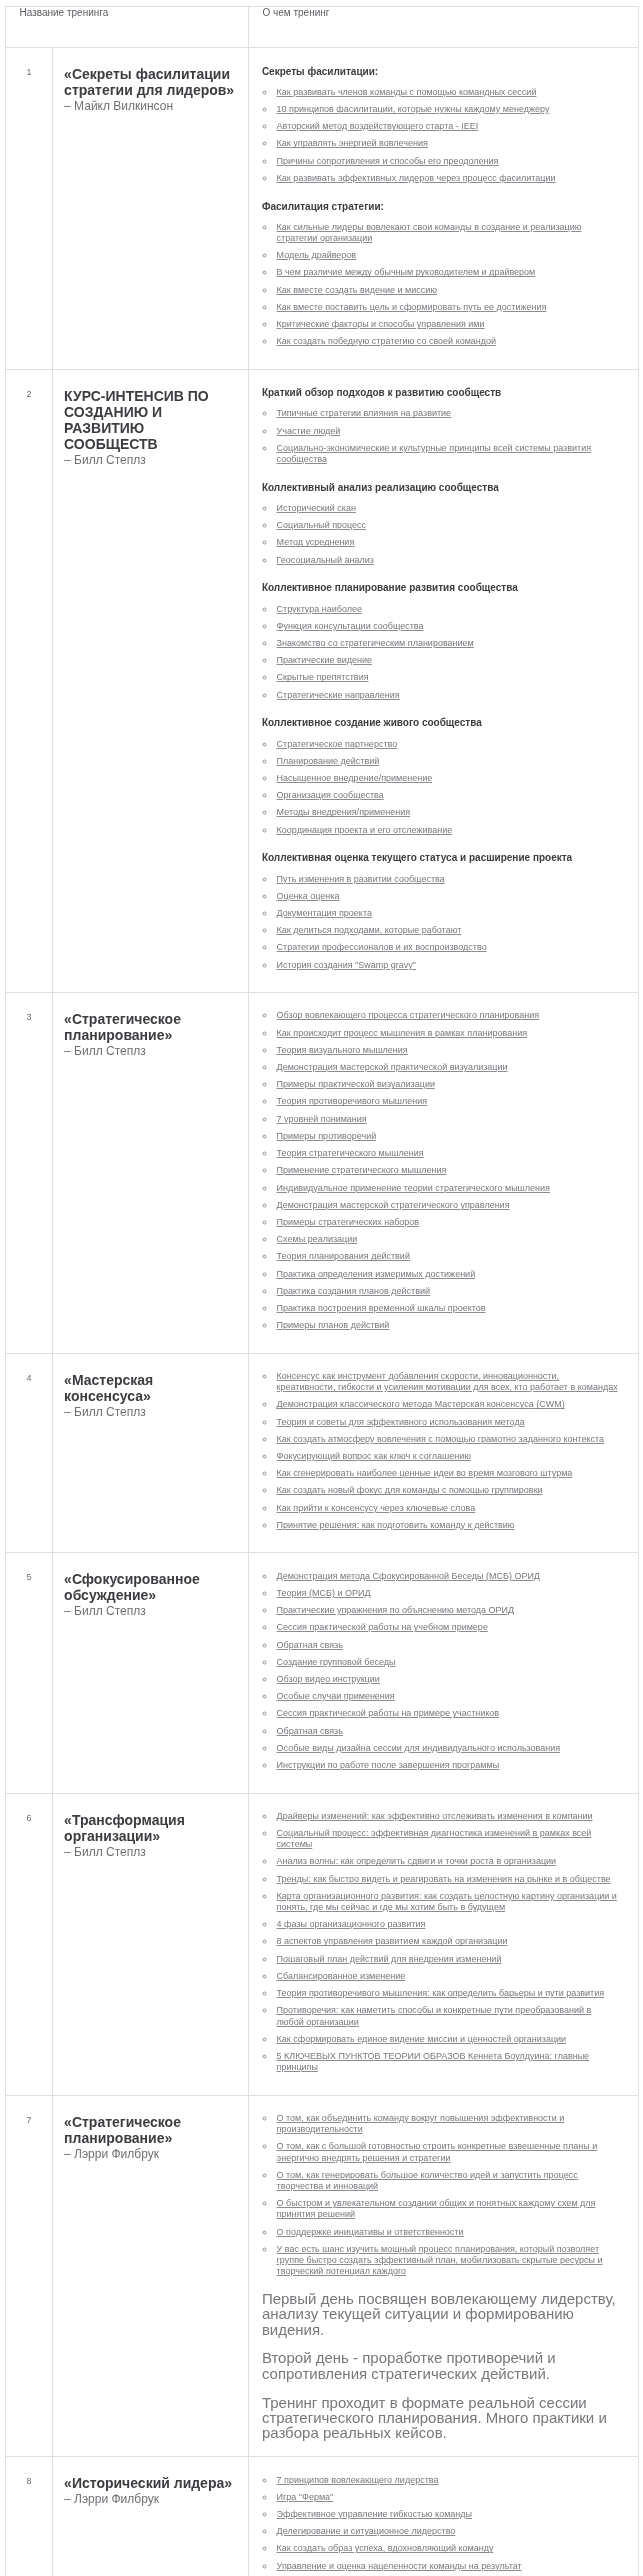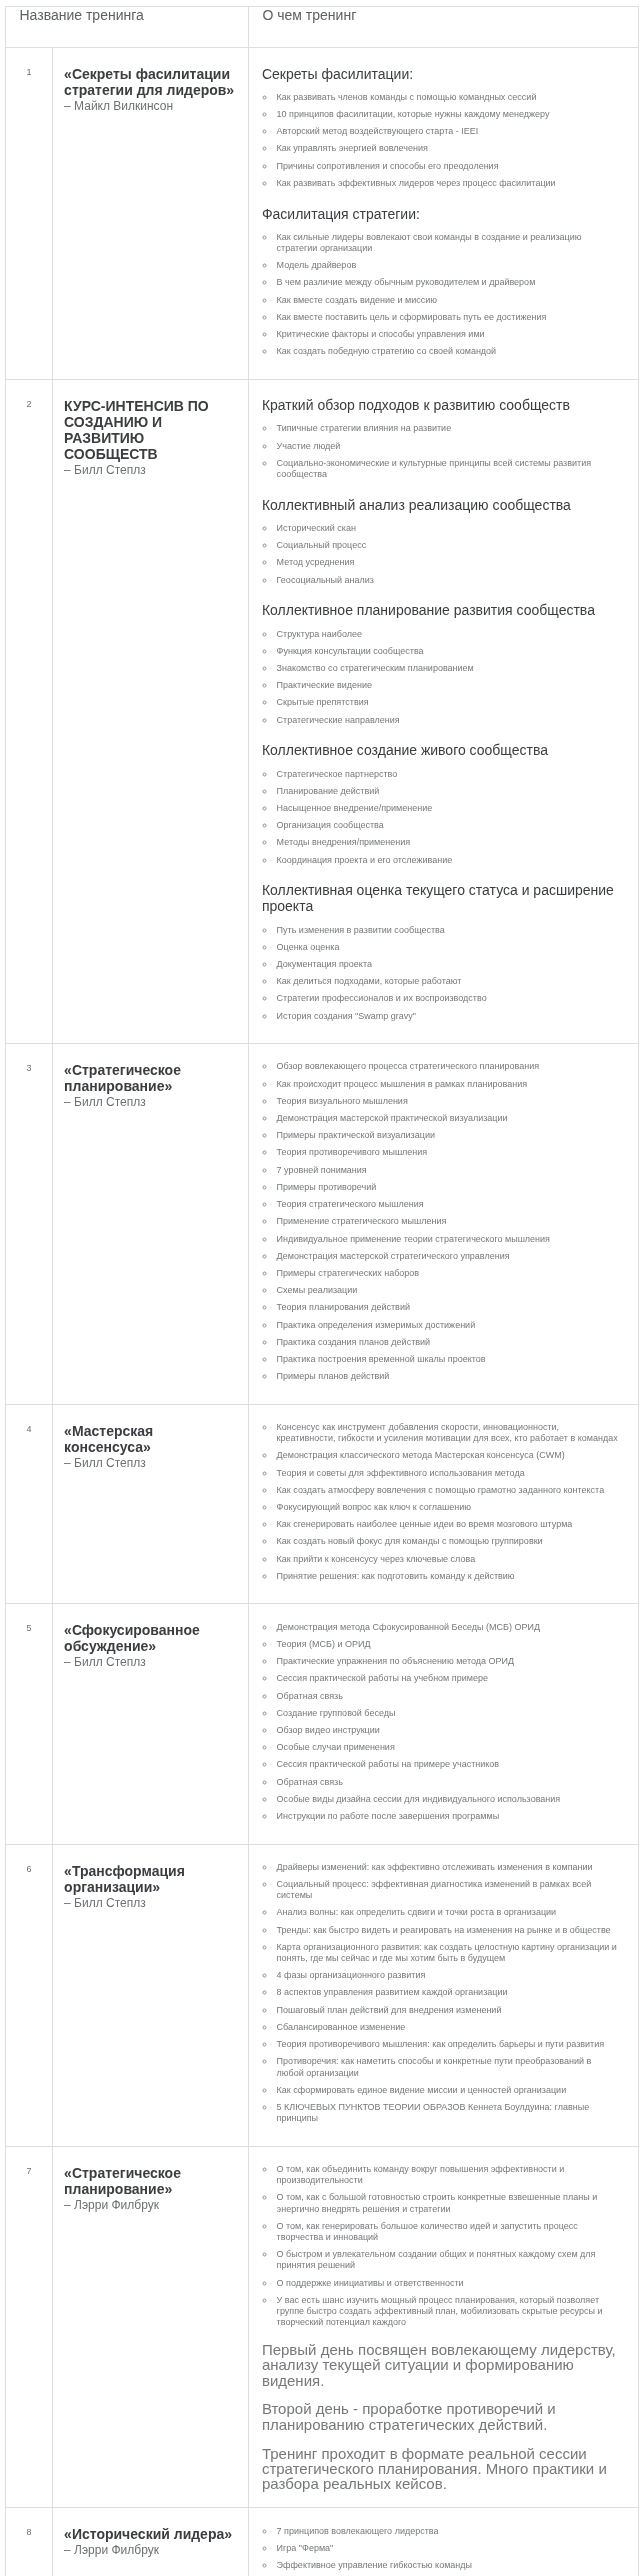--- a/index.html
+++ b/index.html
@@ -18,21 +18,21 @@
     background: #ffffff;
     table-layout: fixed;
   }
   table.training th, table.training td {
     border: 0.6px solid #dcdee0;
     vertical-align: top;
   }
   th.h-name, th.h-about {
     height: 40px;
     font-weight: 400;
-    font-size: 14px;
+    font-size: 10px;
     color: #5d6065;
     text-align: left;
     vertical-align: middle;
     padding: 0 0 0 13.4px;
   }
   td.cell-num {
     text-align: center;
     padding-top: 19px;
     font-size: 9px;
     color: #6b6e72;
@@ -44,31 +44,32 @@
     color: #3b3d40;
     line-height: 16px;
   }
   .row-author {
     font-size: 12px;
     color: #6d7074;
     line-height: 16px;
   }
   td.cell-desc { padding: 17.3px 18px 15.4px 12.8px; }
   .sec-heading {
-    font-weight: 400;
-    font-size: 14px;
+    font-weight: 700;
+    font-size: 10px;
     color: #3b3d40;
     margin: 16.6px 0 10.2px 0;
   }
   td.cell-desc > .sec-heading:first-child { margin-top: 0; }
   td.cell-desc ul {
     list-style: circle;
     margin: 0;
     padding: 0 0 0 13.4px;
     color: #8a8d91;
+    text-decoration: underline;
   }
   td.cell-desc li {
     font-size: 9px;
     line-height: 11.2px;
     color: #76787c;
     margin: 0 0 6px 0;
     padding-left: 1.3px;
   }
   td.cell-desc li::marker { color: #8a8d91; font-size: 8.3px; }
   .desc-par {
@@ -279,21 +280,21 @@
     <td class="cell-desc">
               <ul>
                 <li>О том, как объединить команду вокруг повышения эффективности и производительности</li>
                 <li>О том, как с большой готовностью строить конкретные взвешенные планы и энергично внедрять решения и стратегии</li>
                 <li>О том, как генерировать большое количество идей и запустить процесс творчества и инноваций</li>
                 <li>О быстром и увлекательном создании общих и понятных каждому схем для принятия решений</li>
                 <li>О поддержке инициативы и ответственности</li>
                 <li>У вас есть шанс изучить мощный процесс планирования, который позволяет группе быстро создать эффективный план, мобилизовать скрытые ресурсы и творческий потенциал каждого</li>
               </ul>
               <p class="desc-par">Первый день посвящен вовлекающему лидерству, анализу текущей ситуации и формированию видения.</p>
-              <p class="desc-par">Второй день - проработке противоречий и планированию стратегических действий.</p>
+              <p class="desc-par">Второй день - проработке противоречий и сопротивления стратегических действий.</p>
               <p class="desc-par">Тренинг проходит в формате реальной сессии стратегического планирования. Много практики и разбора реальных кейсов.</p>
             </td>
   </tr>
           <tr>
     <td class="cell-num">8</td>
     <td class="cell-title">
       <div class="row-title">«Исторический лидера»</div>
       <div class="row-author">– Лэрри Филбрук</div>
     </td>
     <td class="cell-desc">

